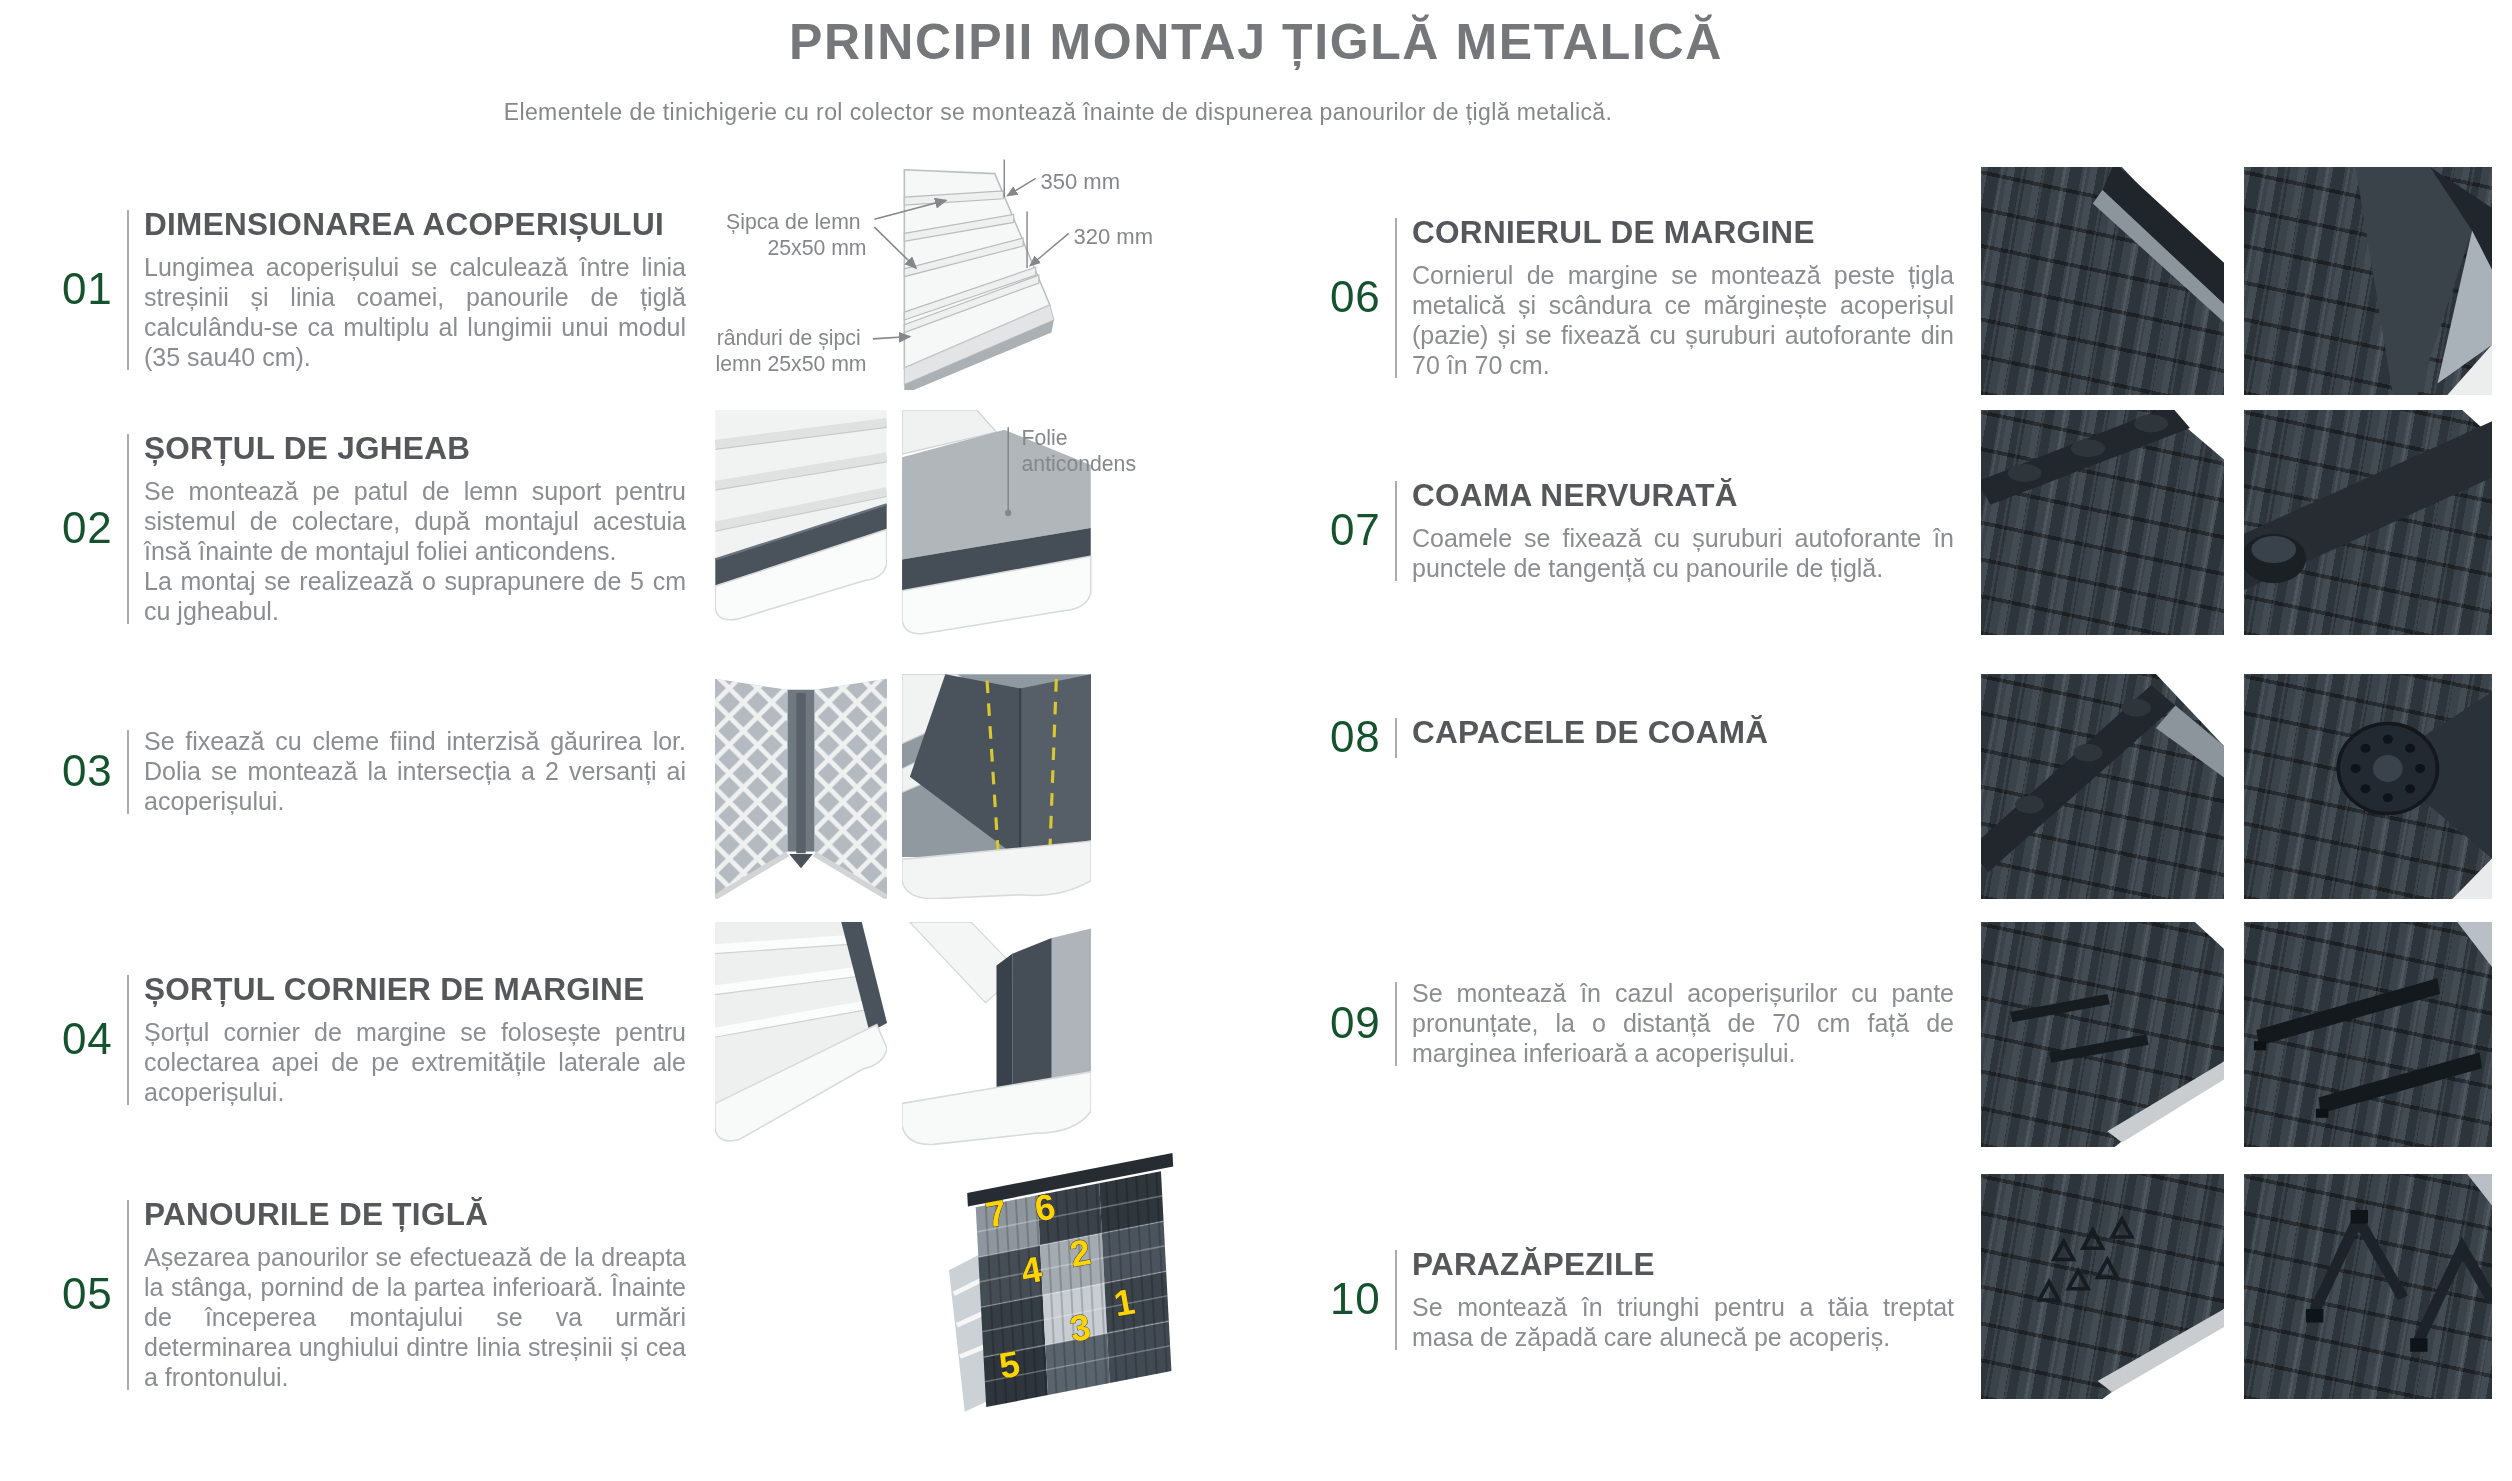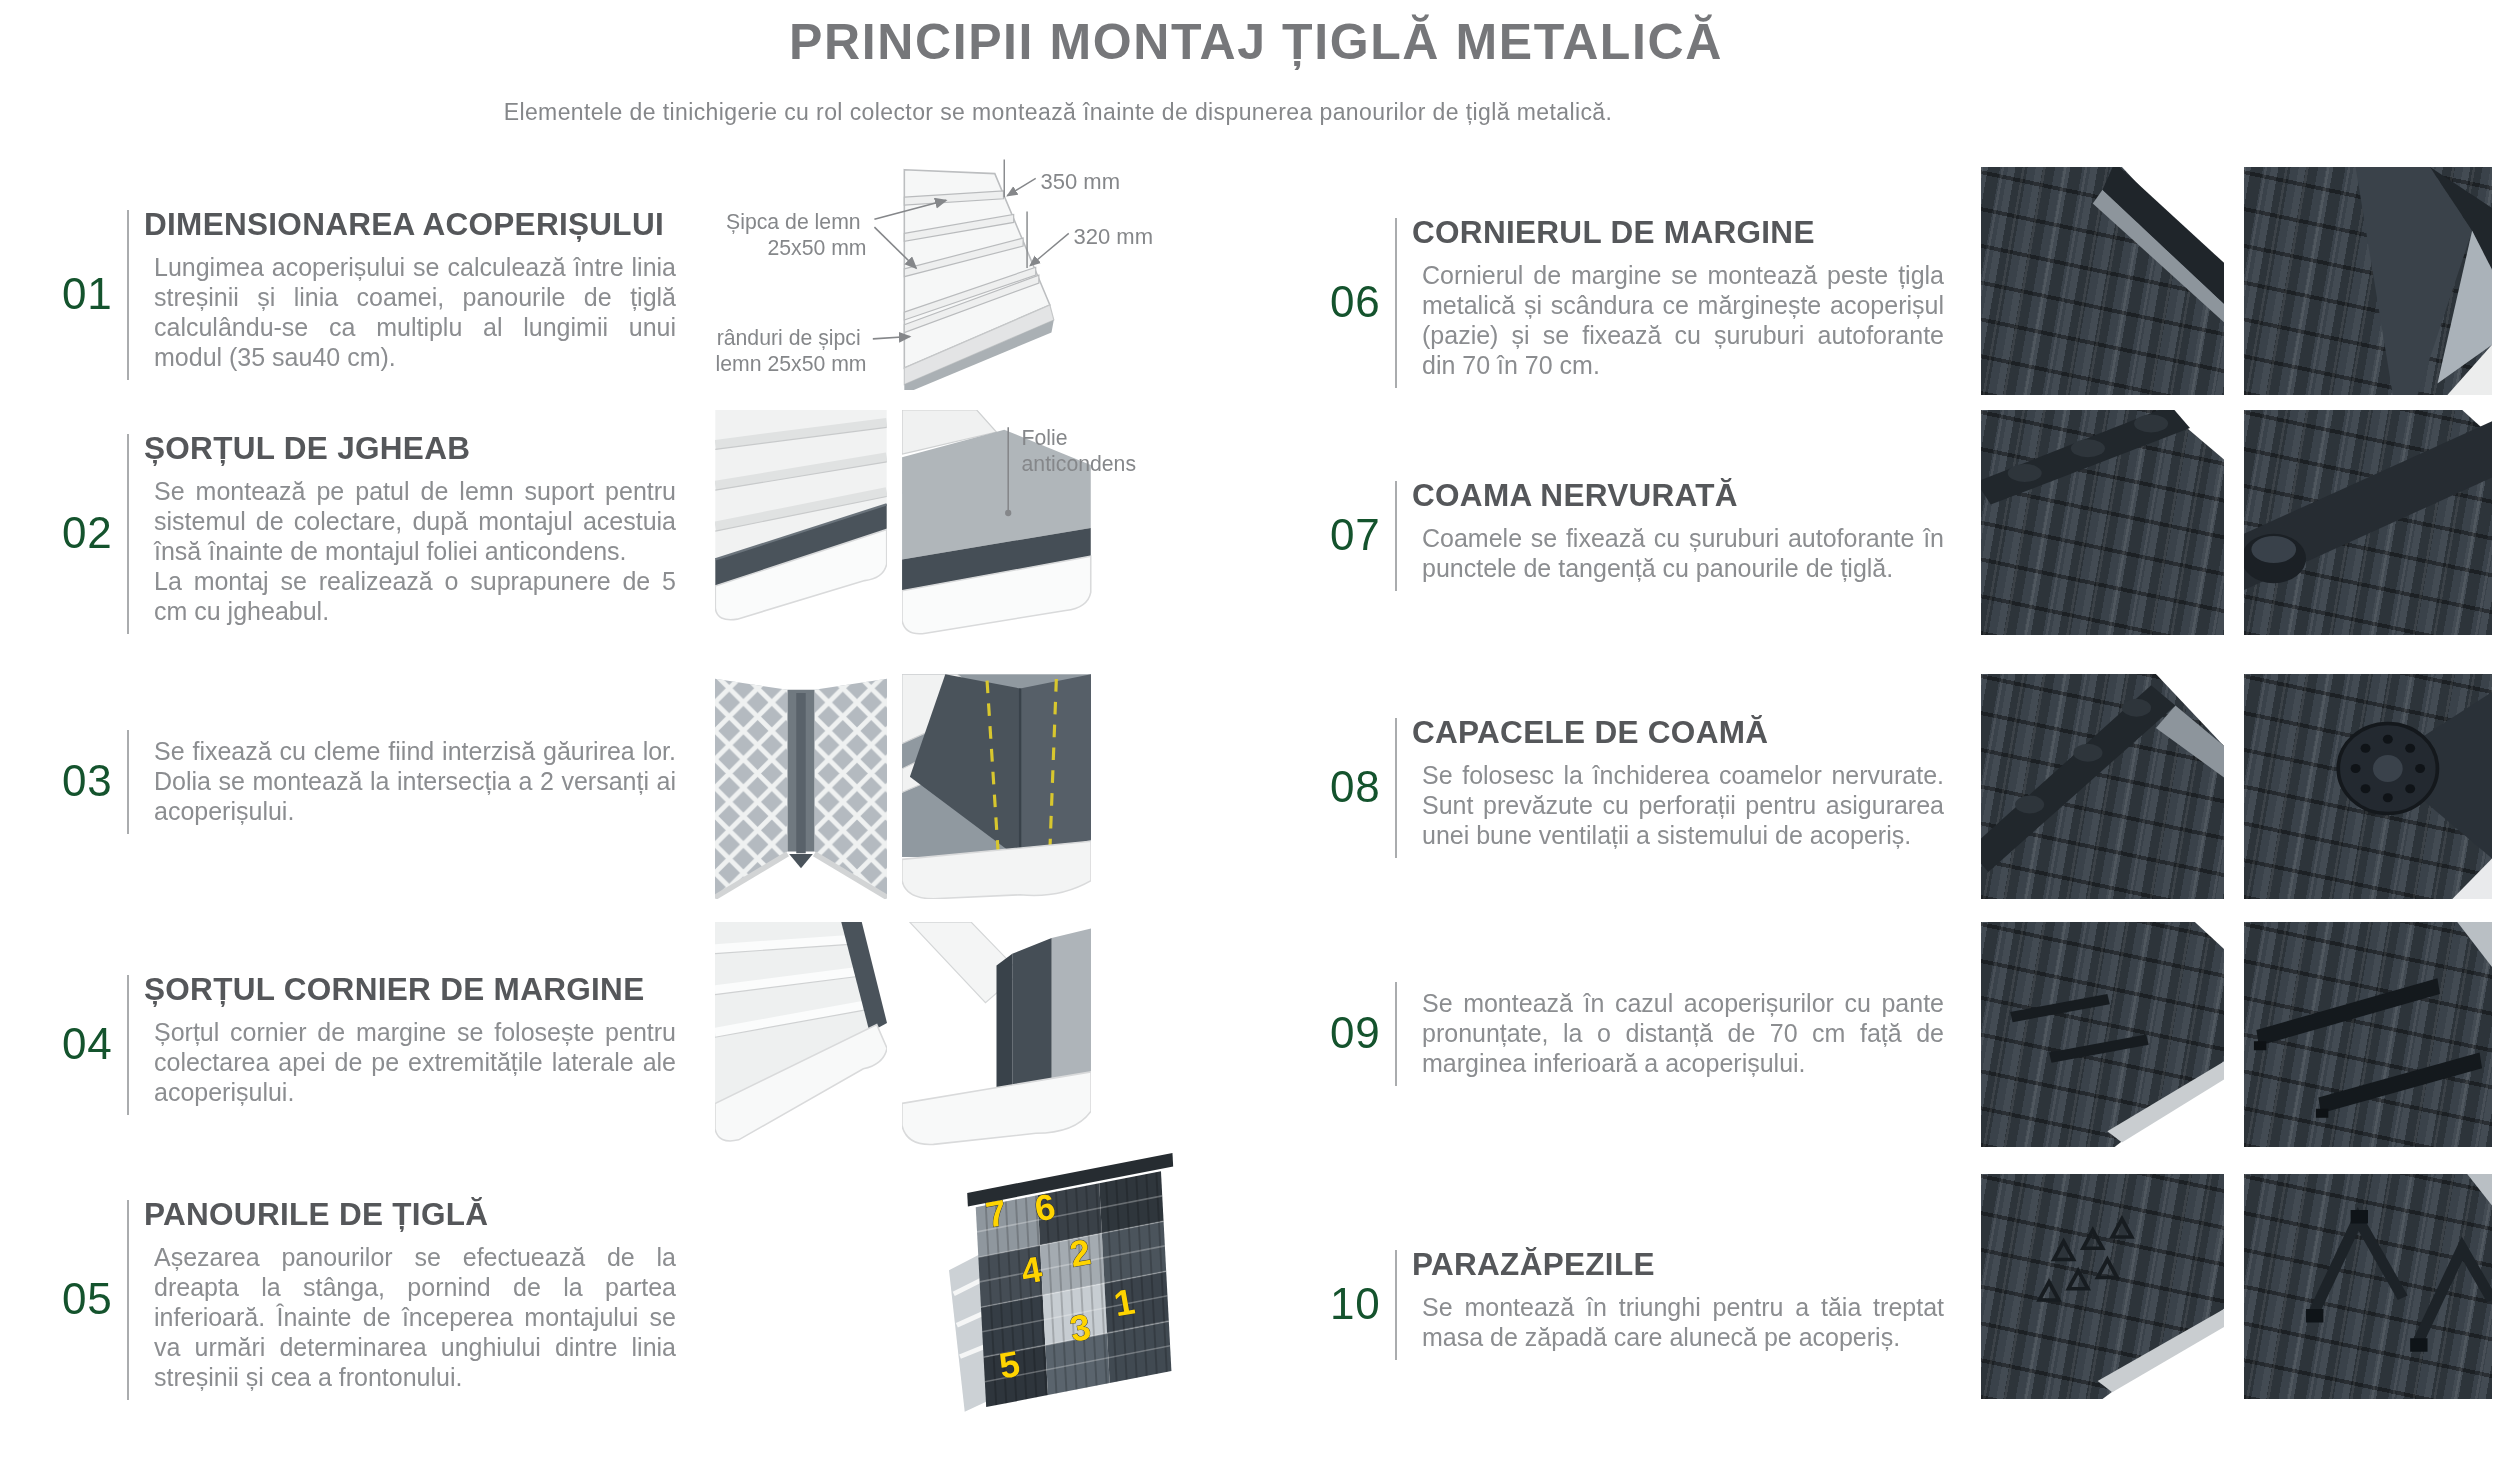--- a/index.html
+++ b/index.html
@@ -14,21 +14,21 @@
   .page-subtitle{
     position:absolute;top:99px;left:0;width:2116px;text-align:center;
     font-size:23px;letter-spacing:0.4px;color:#85878a;
   }
   .sec{position:absolute;width:542px;}
   .sec h3{
     margin:0 0 10.2px 0;font-size:31.5px;font-weight:700;color:#55575a;
     letter-spacing:0.3px;line-height:36px;
   }
   .sec p{
-    margin:10px;font-size:25px;line-height:30px;color:#8b8d90;
+    margin:0;font-size:25px;line-height:30px;color:#8b8d90;
     text-align:justify;white-space:pre-line;
   }
   .sec .bar{position:absolute;left:-17.3px;top:3.9px;bottom:2.4px;width:2.4px;background:#aaacae;}
   .sec .num{
     position:absolute;left:-82px;top:50%;transform:translateY(-50%);
     font-size:44px;font-weight:400;color:#14532d;letter-spacing:0.8px;
   }
   .illo{position:absolute;}
   .illo svg{display:block;}
   .photo{
@@ -91,21 +91,20 @@
   <div class="sec" style="left:1412px;top:477px;">
     <div class="num">07</div>
     <div class="bar"></div>
     <h3>COAMA NERVURATĂ</h3>
     <p>Coamele se fixează cu șuruburi autoforante în punctele de tangență cu panourile de țiglă.</p>
   </div>
   <div class="sec" style="left:1412px;top:714px;">
     <div class="num">08</div>
     <div class="bar"></div>
     <h3>CAPACELE DE COAMĂ</h3>
-    <p>Se folosesc la închiderea coamelor nervurate. Sunt prevăzute cu perforații pentru asigurarea unei bune ventilații a sistemului de acoperiș.</p>
   </div>
   <div class="sec" style="left:1412px;top:978px;">
     <div class="num">09</div>
     <div class="bar"></div>
     <p>Se montează în cazul acoperișurilor cu pante pronunțate, la o distanță de 70 cm față de marginea inferioară a acoperișului.</p>
   </div>
   <div class="sec" style="left:1412px;top:1246px;">
     <div class="num">10</div>
     <div class="bar"></div>
     <h3>PARAZĂPEZILE</h3>

